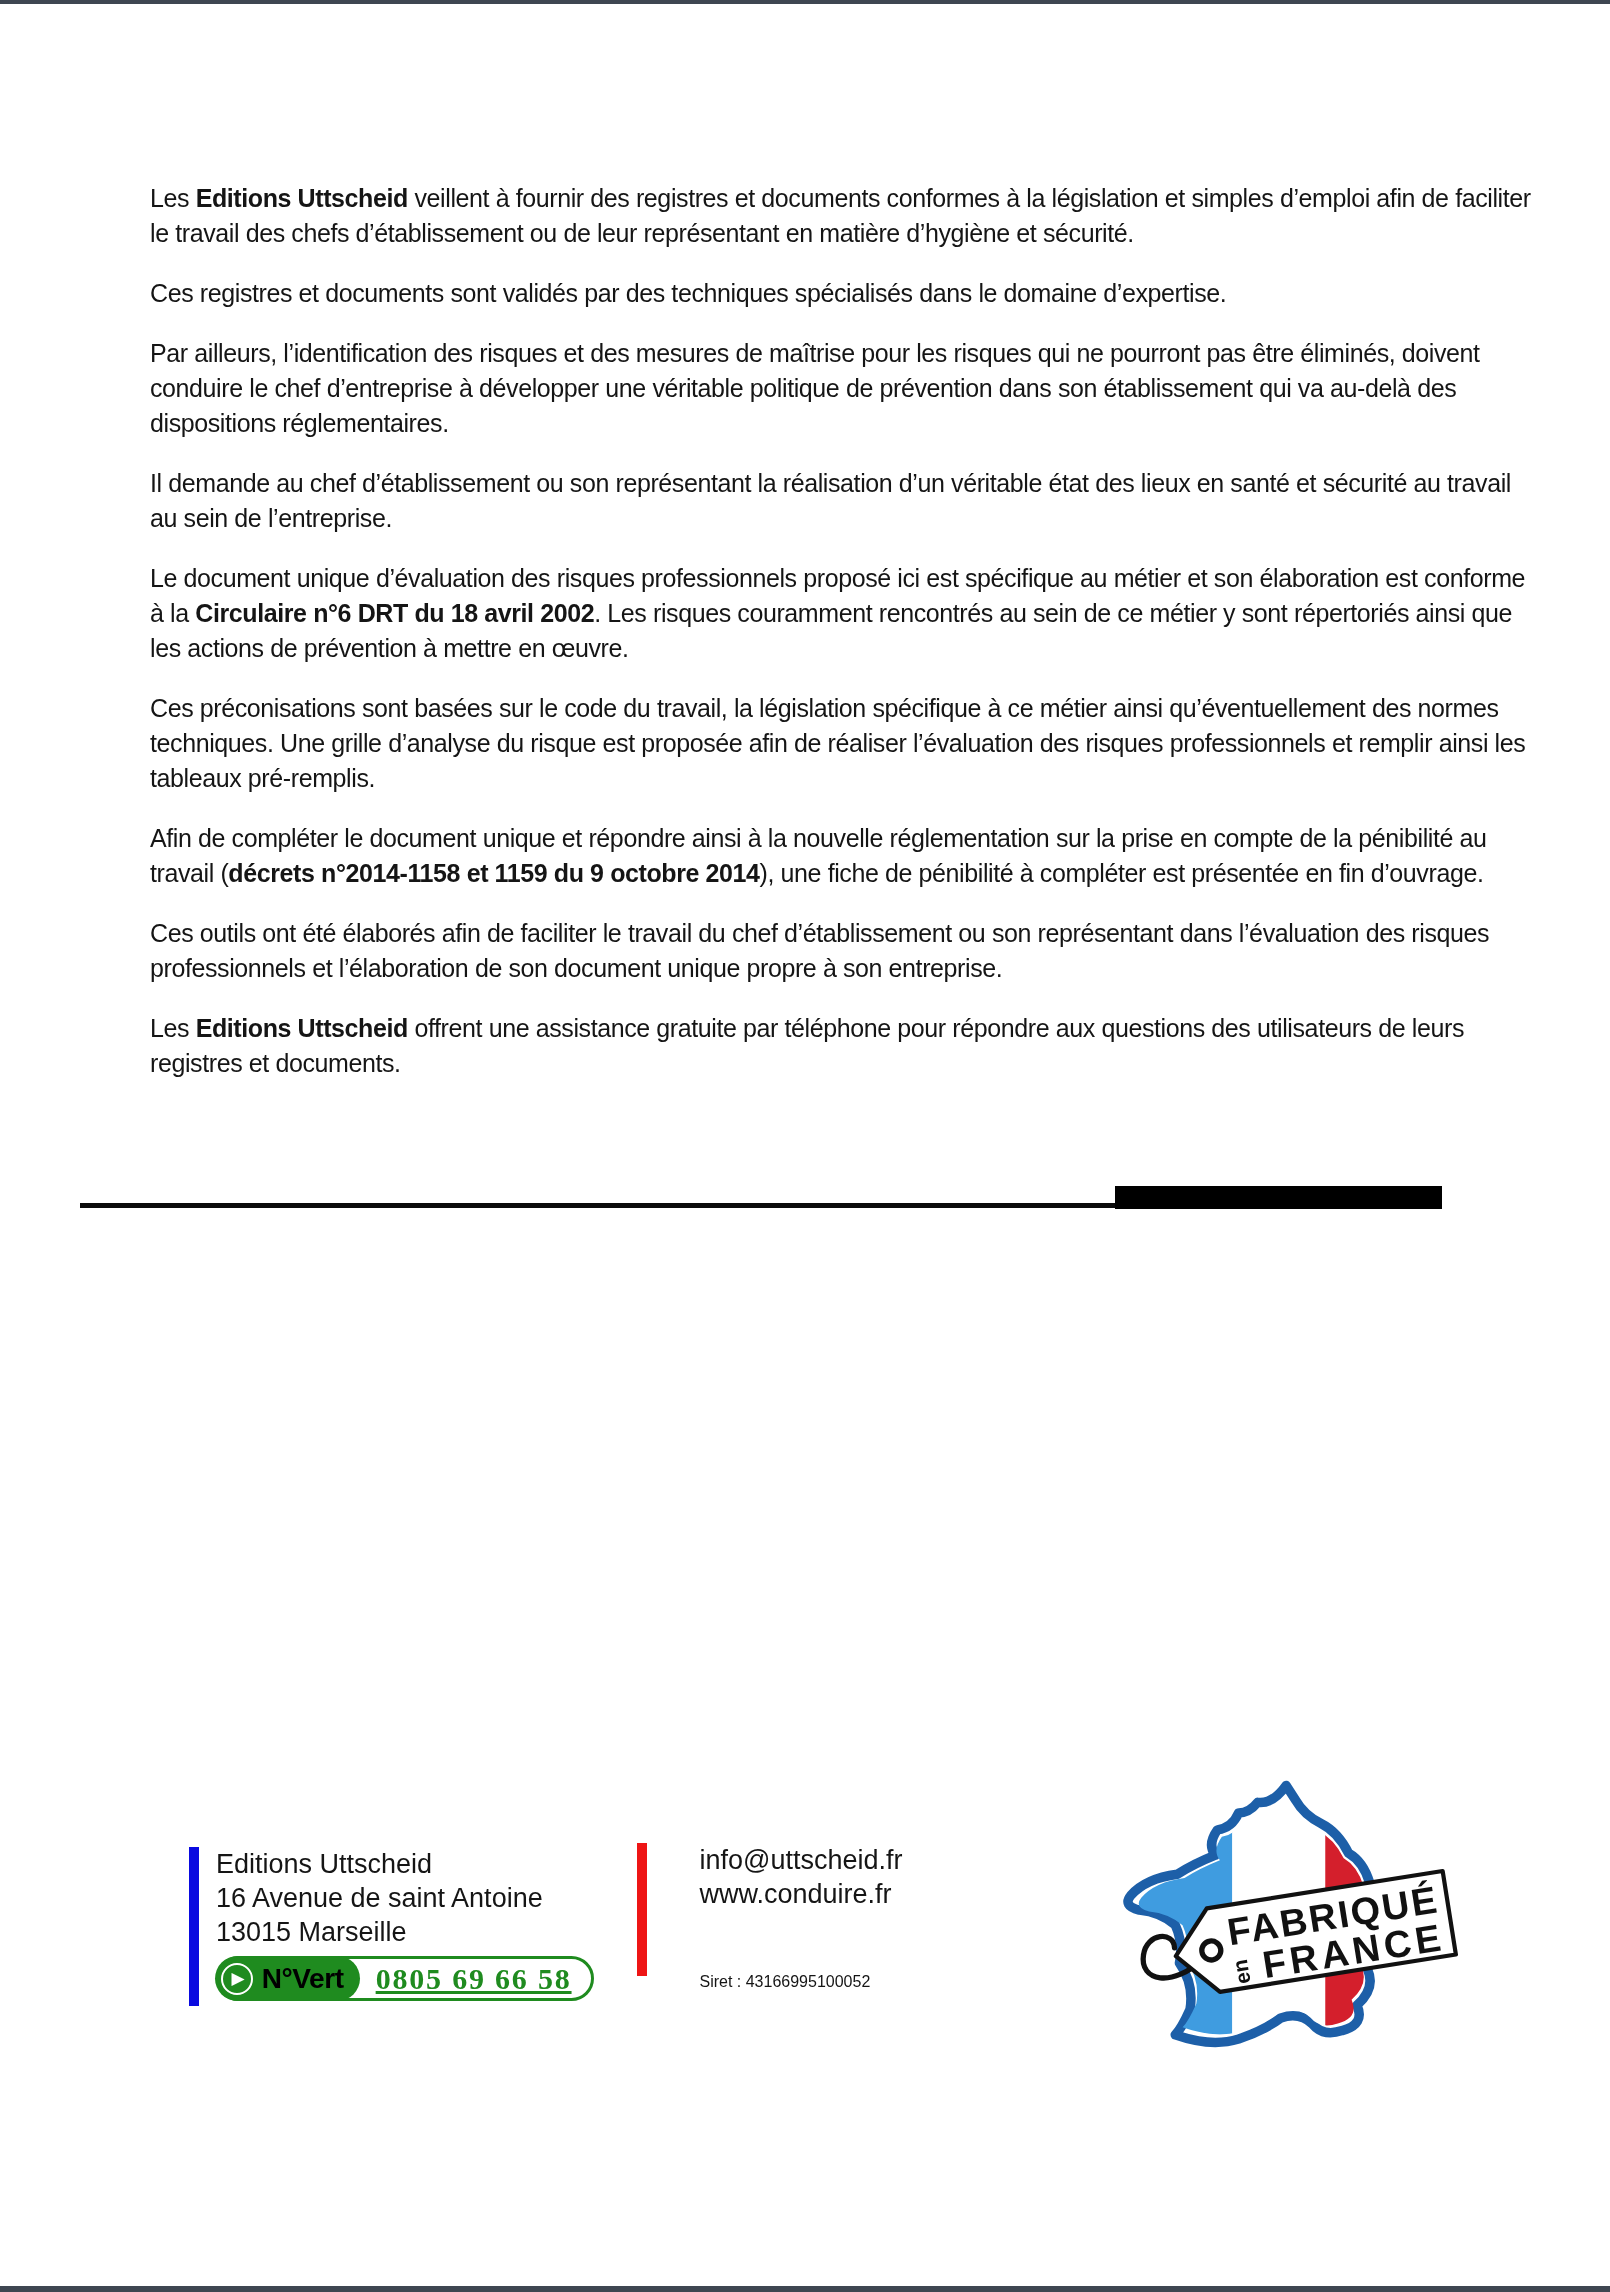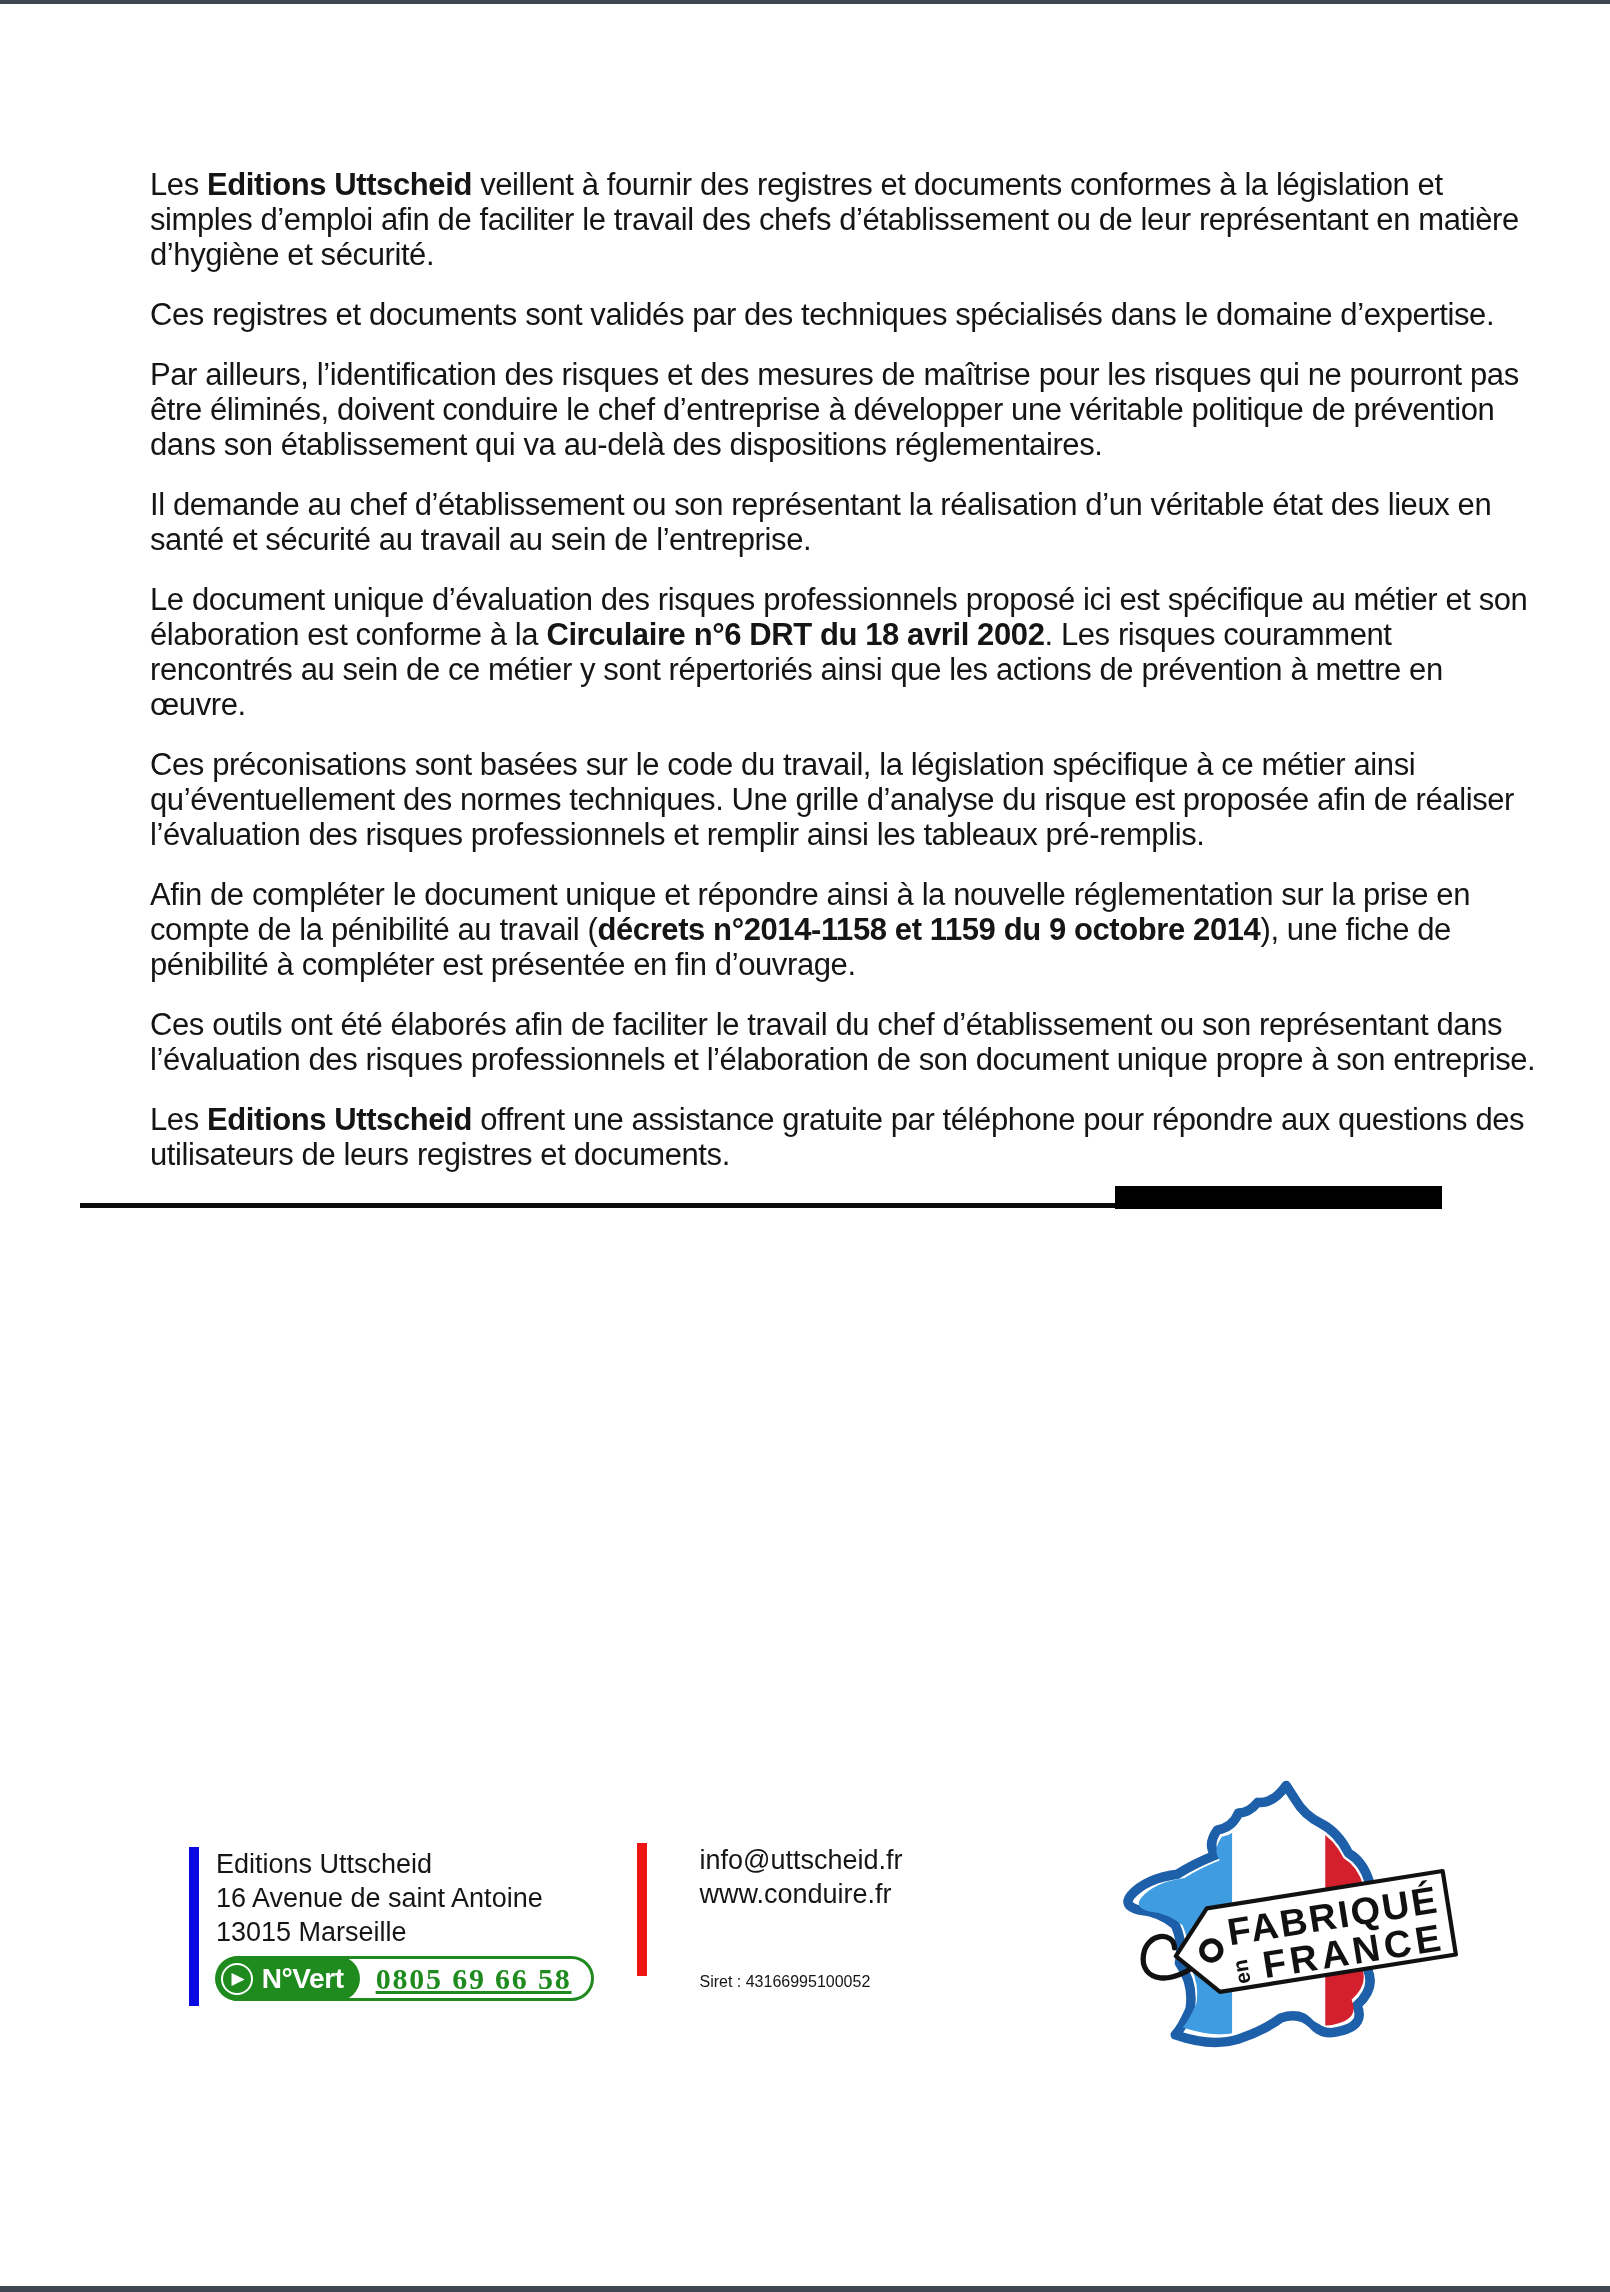--- a/index.html
+++ b/index.html
@@ -6,22 +6,22 @@
   body {
     width:1610px; height:2293px; position:relative; overflow:hidden;
     background:#ffffff; color:#151515;
     font-family:"Liberation Sans", sans-serif;
   }
   .edge-strip { position:absolute; left:0; width:1610px; background:var(--edge_bar,#3e4651); }
   .edge-strip.top { top:0; height:3.6px; }
   .edge-strip.bottom { top:2286px; height:7.2px; }
 
   .body-text {
-    position:absolute; left:150px; top:167px; width:1388px;
-    font-size:31px; line-height:35px; letter-spacing:-0.4px;
+    position:absolute; left:150px; top:181px; width:1388px;
+    font-size:25px; line-height:35px; letter-spacing:-0.4px;
   }
   .body-text p { margin:0 0 25px 0; }
   .body-text b { font-weight:bold; }
 
   .divider-line  { position:absolute; left:80px;  top:1203px; width:1362px; height:4.5px;  background:#0b0b0b; }
   .divider-block { position:absolute; left:1115px; top:1186px; width:327px; height:23px; background:#000000; }
 
   .pub-block { position:absolute; left:189px; top:1847px; display:flex; }
   .vbar { width:9.9px; flex:0 0 9.9px; }
   .vbar.blue { background:var(--accent_blue,#0a0ae0); height:159px; }
@@ -37,21 +37,21 @@
     display:flex; align-items:center; gap:9px;
     background:var(--green,#1f8b1f); border-radius:23px;
     height:45px; margin:-3.6px 0 -3.6px -3.6px; padding:0 16px 0 5.4px;
   }
   .nvert-icon {
     width:32px; height:32px; border-radius:50%; box-sizing:border-box;
     background:var(--green,#1f8b1f); border:2.7px solid #fff;
     display:flex; align-items:center; justify-content:center;
     color:#fff; font-size:17px; padding-left:2.7px;
   }
-  .nvert-label { color:#ffffff; font-weight:bold; font-size:28px; letter-spacing:-0.4px; }
+  .nvert-label { color:#000000; font-weight:bold; font-size:28px; letter-spacing:-0.4px; }
   .nvert-number {
     color:var(--green,#1f8b1f); font-family:"Liberation Serif", serif;
     font-weight:bold; font-size:30px; letter-spacing:1.8px; padding:0 19.7px 0 16px;text-decoration:underline;
   }
 
   .contact-block { position:absolute; left:637px; top:1843px; display:flex;gap:32px; }
   .contact-col { margin-left:20.6px; font-size:27px; line-height:34px; }
   .siret { margin-top:54px; font-size:16px; }
 
   .fif-logo { position:absolute; left:1102px; top:1777px; width:362px; height:317px; }

